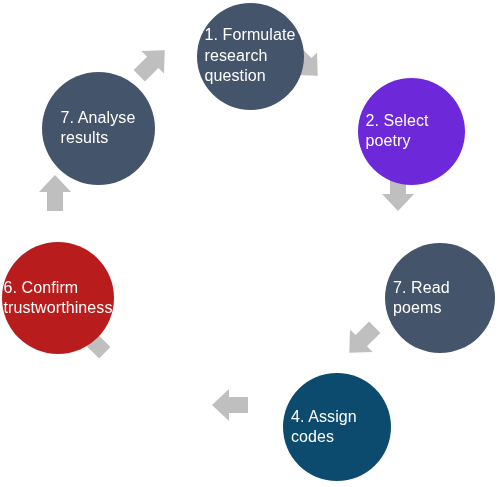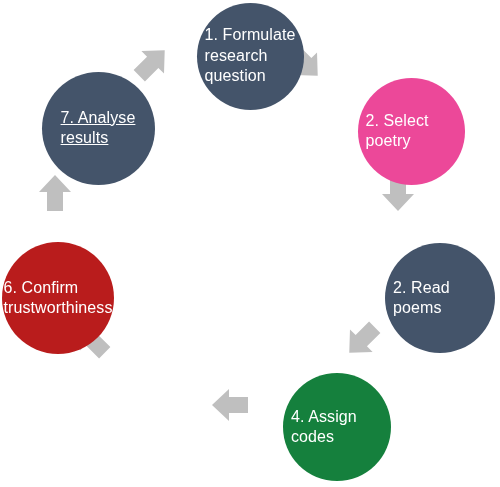--- a/index.html
+++ b/index.html
@@ -83,30 +83,30 @@
     <div class="flow-arrow" style="left: 129px; top: 40px; width: 46px; height: 46px; transform: rotate(315deg);">
       <svg width="46" height="46" viewBox="0 0 46 46">
         <path d="M5,15 L24,15 L24,7 L41,23 L24,39 L24,31 L5,31 Z" fill="#BFBFBF"></path>
       </svg>
     </div>
     <div class="step-node" style="left: 196.5px; top: 2.5px; width: 107px; height: 107px; background: rgb(68, 84, 106);">
       <div class="step-label" style="color: rgb(255, 255, 255);">1. Formulate
 research
 question</div>
     </div>
-    <div class="step-node" style="left: 357.5px; top: 77.5px; width: 107px; height: 107px; background: #ec4899;">
+    <div class="step-node" style="left: 357.5px; top: 77.5px; width: 107px; height: 107px; background: #6d28d9;">
       <div class="step-label" style="color: rgb(255, 255, 255);">2. Select poetry</div>
     </div>
     <div class="step-node" style="left: 385px; top: 243px; width: 110px; height: 110px; background: rgb(68, 84, 106);">
-      <div class="step-label" style="color: rgb(255, 255, 255);">2. Read poems</div>
+      <div class="step-label" style="color: rgb(255, 255, 255);">7. Read poems</div>
     </div>
-    <div class="step-node" style="left: 283px; top: 373px; width: 108px; height: 108px; background: #15803d;">
+    <div class="step-node" style="left: 283px; top: 373px; width: 108px; height: 108px; background: #0c4a6e;">
       <div class="step-label" style="color: rgb(255, 255, 255);">4. Assign codes</div>
     </div>
     <div class="step-node" style="left: 2px; top: 242px; width: 112px; height: 112px; background: #b91c1c;">
       <div class="step-label" style="color: rgb(255, 255, 255);">6. Confirm
 trustworthiness</div>
     </div>
     <div class="step-node" style="left: 41.5px; top: 71.5px; width: 113px; height: 113px; background: rgb(68, 84, 106);">
-      <div class="step-label" style="color: rgb(255, 255, 255); text-decoration: underline;">7. Analyse
+      <div class="step-label" style="color: rgb(255, 255, 255);">7. Analyse
 results</div>
     </div>
   </div>
 
 </body></html>

